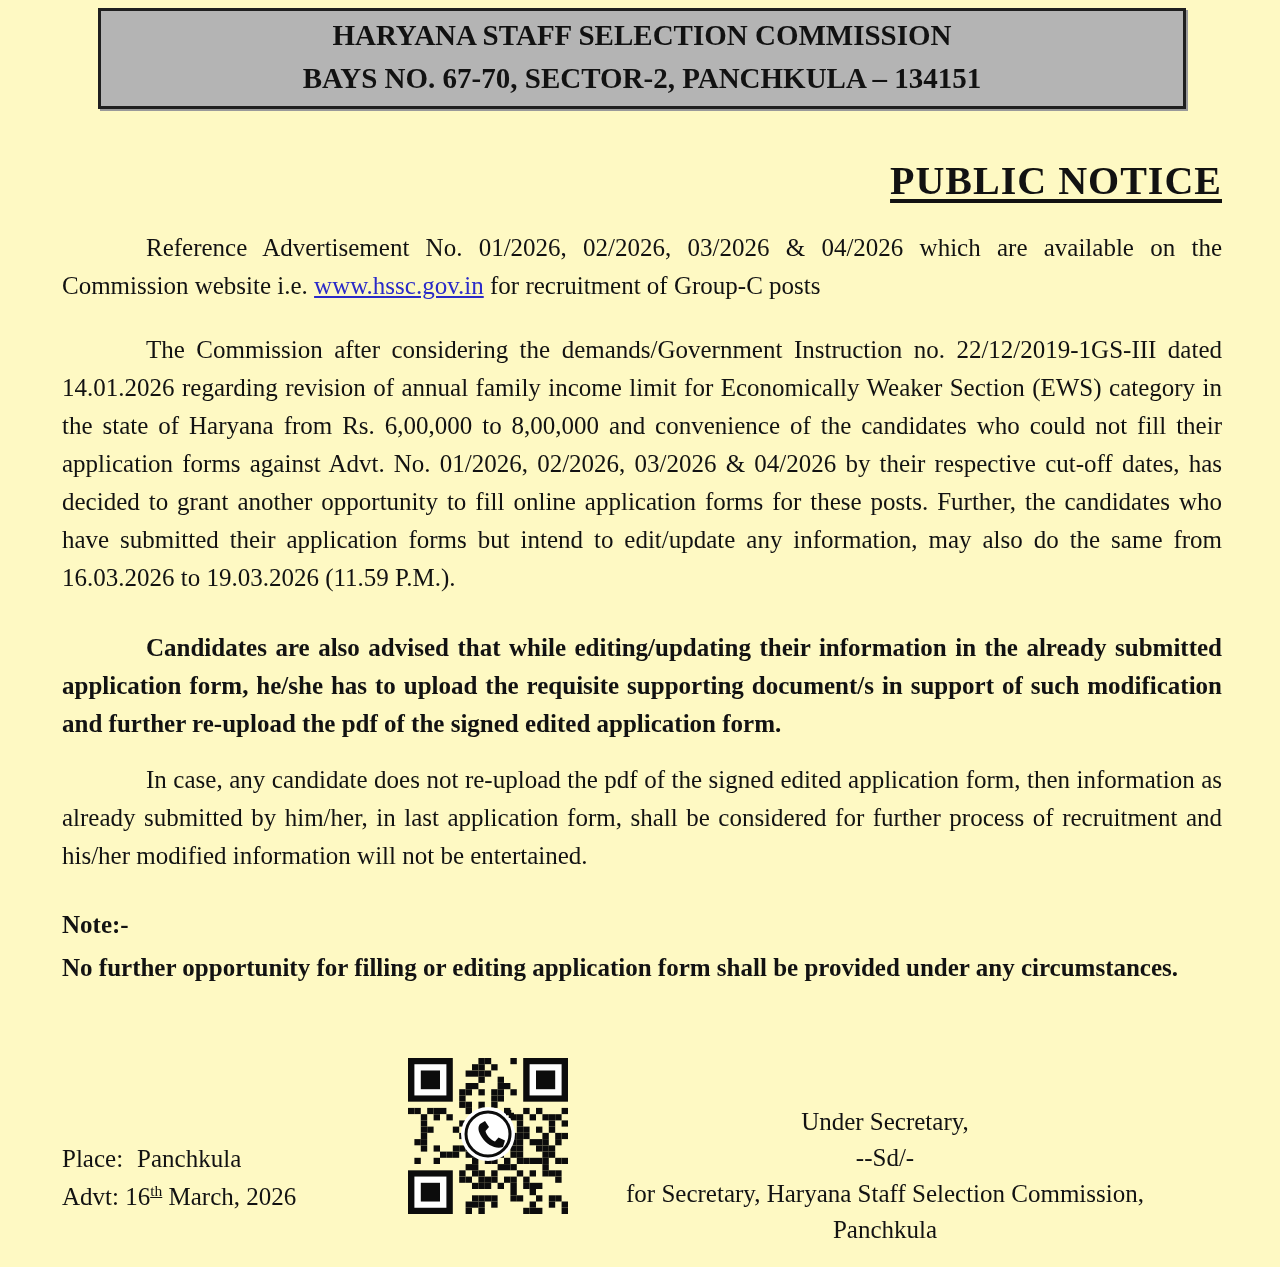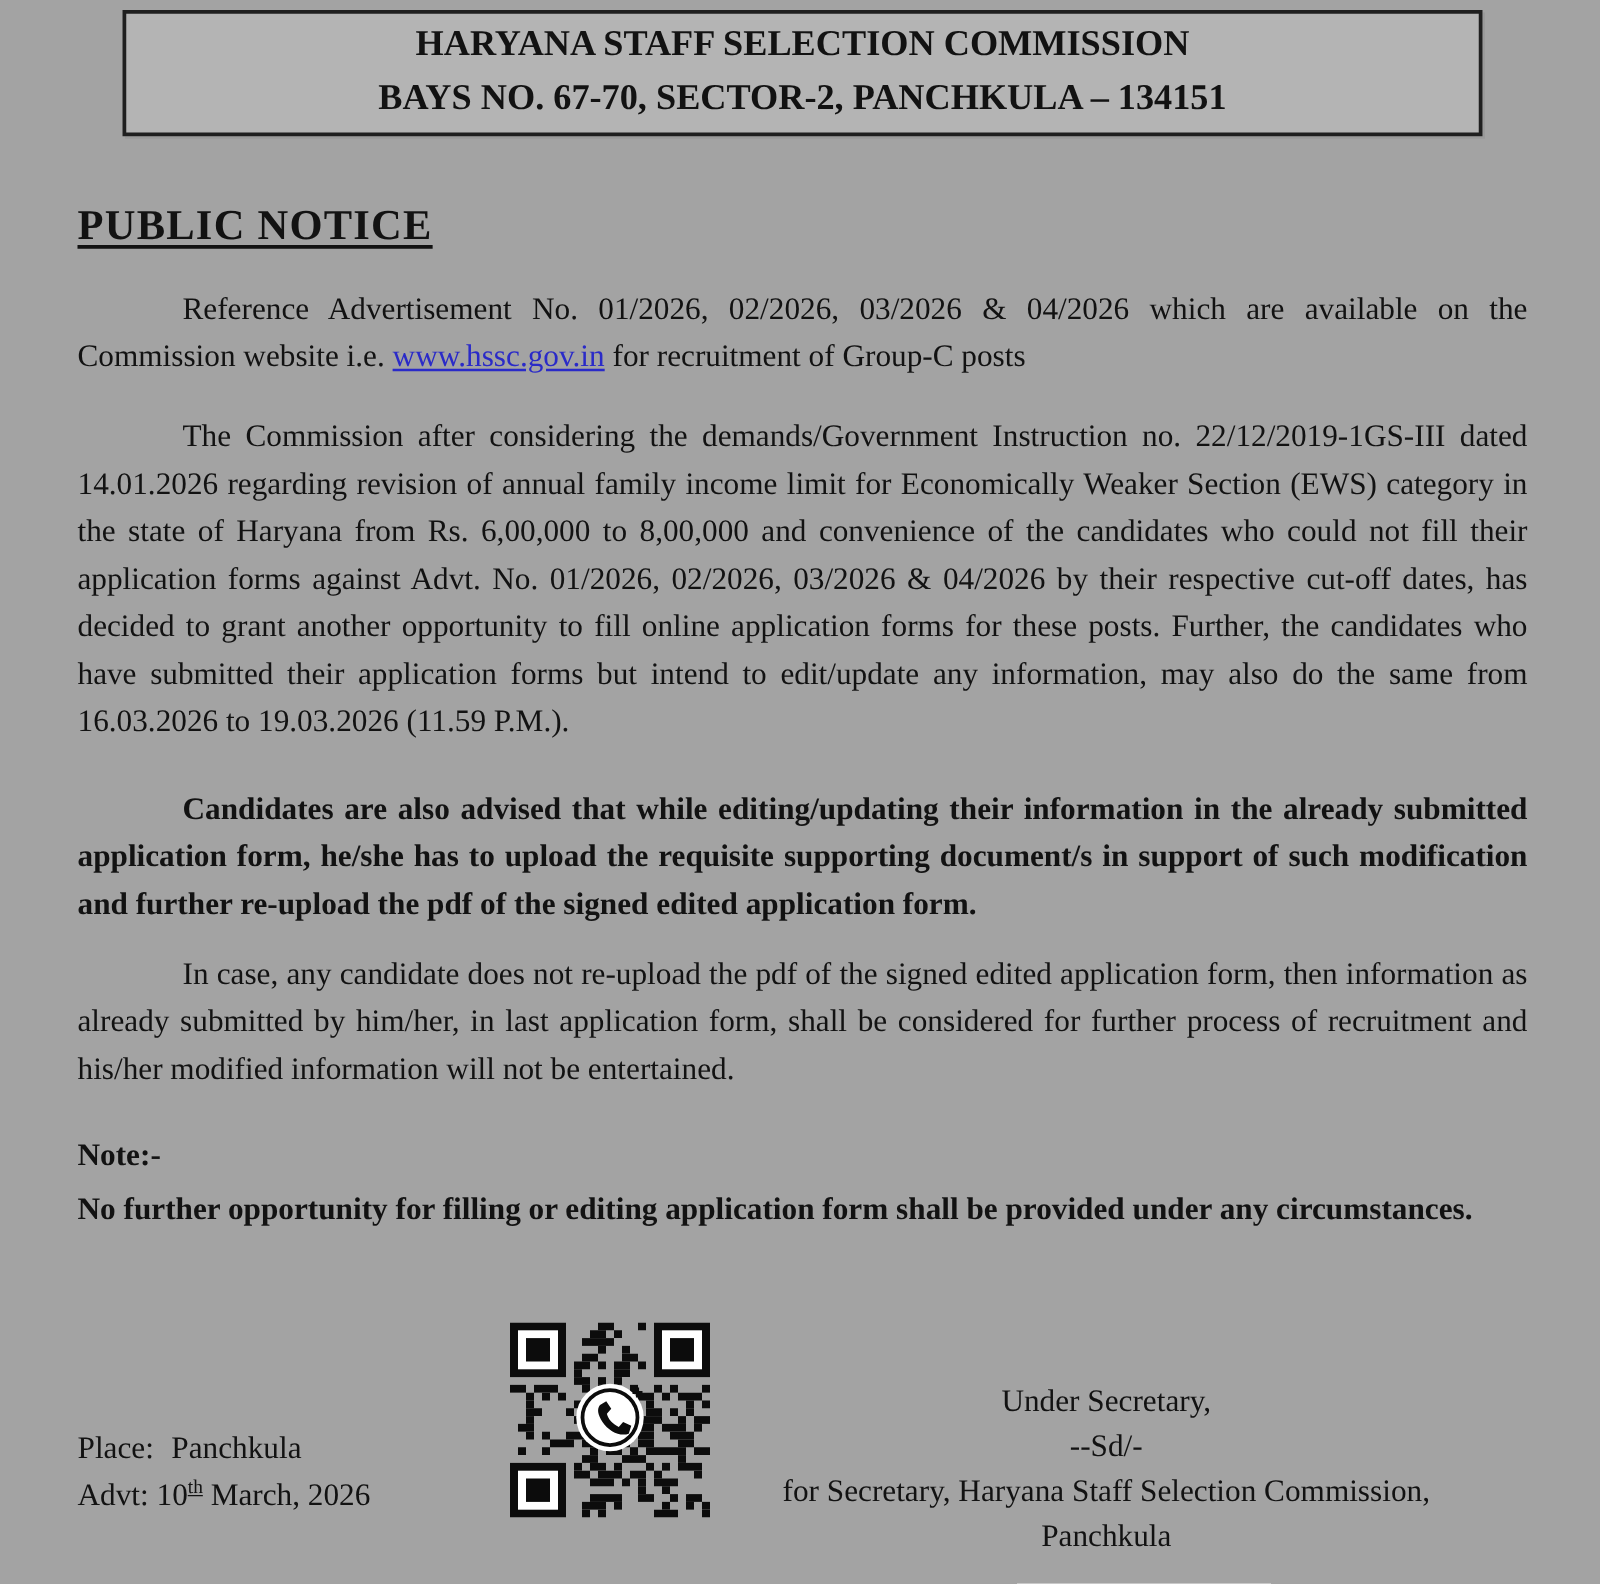--- a/index.html
+++ b/index.html
@@ -1,42 +1,42 @@
 <!DOCTYPE html>
 <html><head>
 <meta charset="utf-8">
 <style>
   html,body{margin:0;padding:0;background:#ffffff;}
   .page{
     position:relative;
     width:1280px;height:1267px;
     box-sizing:border-box;
     padding:8px 58px 0 62px;
-    background:#a3a3a3;
+    background:#fef9c3;
     font-family:"Liberation Serif", serif;
     font-size:25px;line-height:38px;
     color:#121212;
     overflow:hidden;
   }
   .header-box{
     width:1082px;
     margin:0 auto;
     background:#b4b4b4;
     border:3px solid #1f1f1f;
     box-shadow:2px 2px 0 #9a9a9a;
     text-align:center;
     font-weight:bold;
     font-size:29px;
     line-height:43px;
     padding:3px 0 6px 0;
   }
   .header-box .u{ text-decoration:underline; }
   .title{
-    text-align:left;
-    font-size:34px;
+    text-align:right;
+    font-size:40px;
     font-weight:bold;
     letter-spacing:1px;
     margin:52px 0 0 0;
     line-height:40px;
   }
   .title span{ text-decoration:underline; text-underline-offset:5px; }
   .para{
     margin:0;
     text-align:justify;
     text-indent:84px;
@@ -297,21 +297,21 @@
         <rect x="6.4" y="118.55999999999999" width="32" height="31.200000000000003" fill="#fff"></rect>
         <rect x="12.8" y="124.8" width="19.200000000000003" height="18.72" fill="#0c0c0c"></rect>
         <circle cx="80" cy="76" r="27" fill="#fff"></circle>
         <circle cx="80" cy="76" r="22" fill="none" stroke="#0c0c0c" stroke-width="3"></circle>
         <path d="M72,66 l5,-3 4,6 -3.5,4 c1,4.5 5,8.5 9.5,10.5 l3.5,-4 6.5,3 -2,6.5 c-7,2.5 -16,-2 -21,-9.5 c-4,-6 -4.5,-10.5 -2,-13.5 z" fill="#0c0c0c"></path>
         <path d="M98,56 h8 M102,52 v8" stroke="#0c0c0c" stroke-width="2.5"></path>
       </svg></div>
 
   <div class="footer-left">
     <div><span>Place:</span><span class="gap"></span><span>Panchkula</span></div>
-    <div><span>Advt:</span> <span>10</span><sup>th</sup><span> March, 2026</span></div>
+    <div><span>Advt:</span> <span>16</span><sup>th</sup><span> March, 2026</span></div>
   </div>
 
   <div class="footer-right">
     <div>Under Secretary,</div>
     <div>--Sd/-</div>
     <div>for Secretary, Haryana Staff Selection Commission,</div>
     <div>Panchkula</div>
   </div>
 
 </div>

